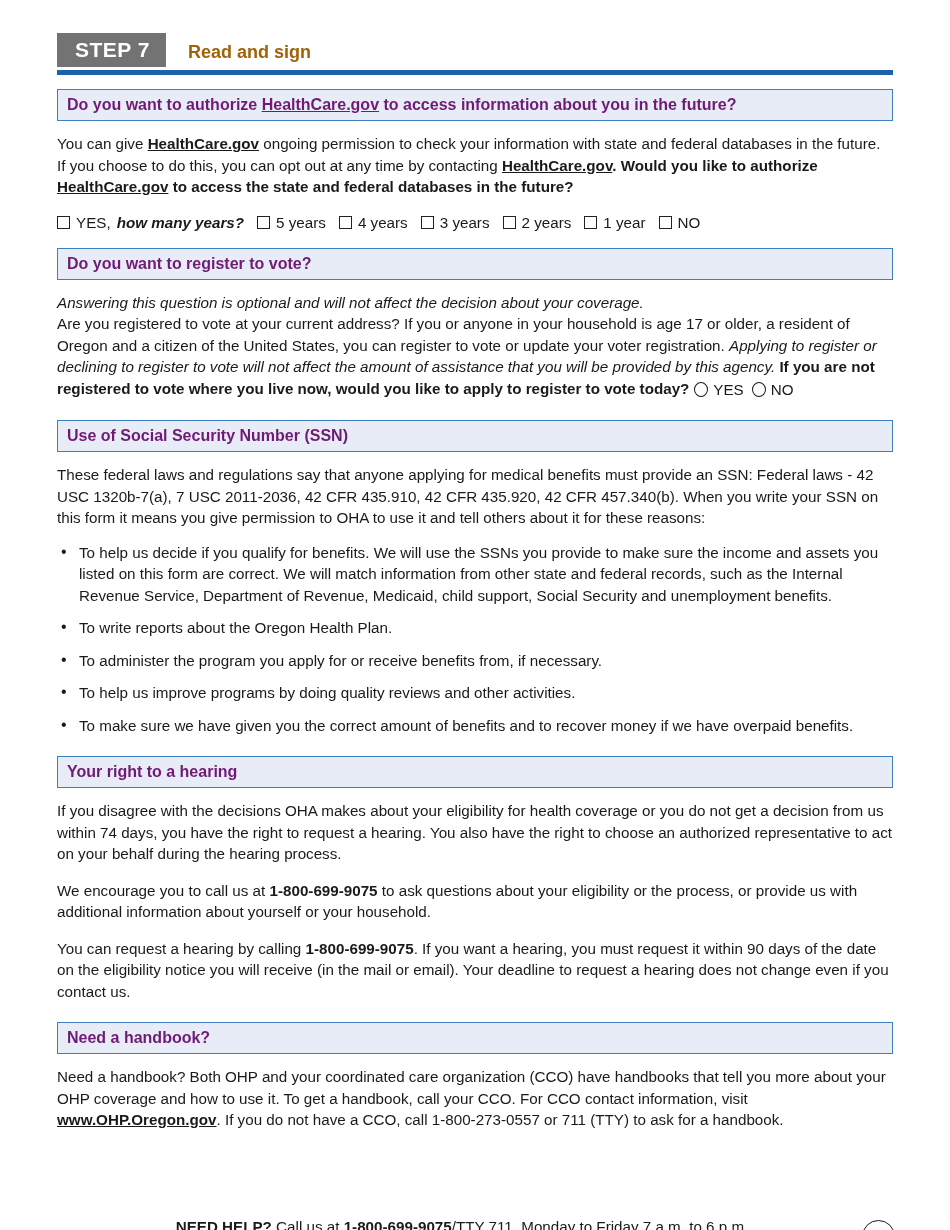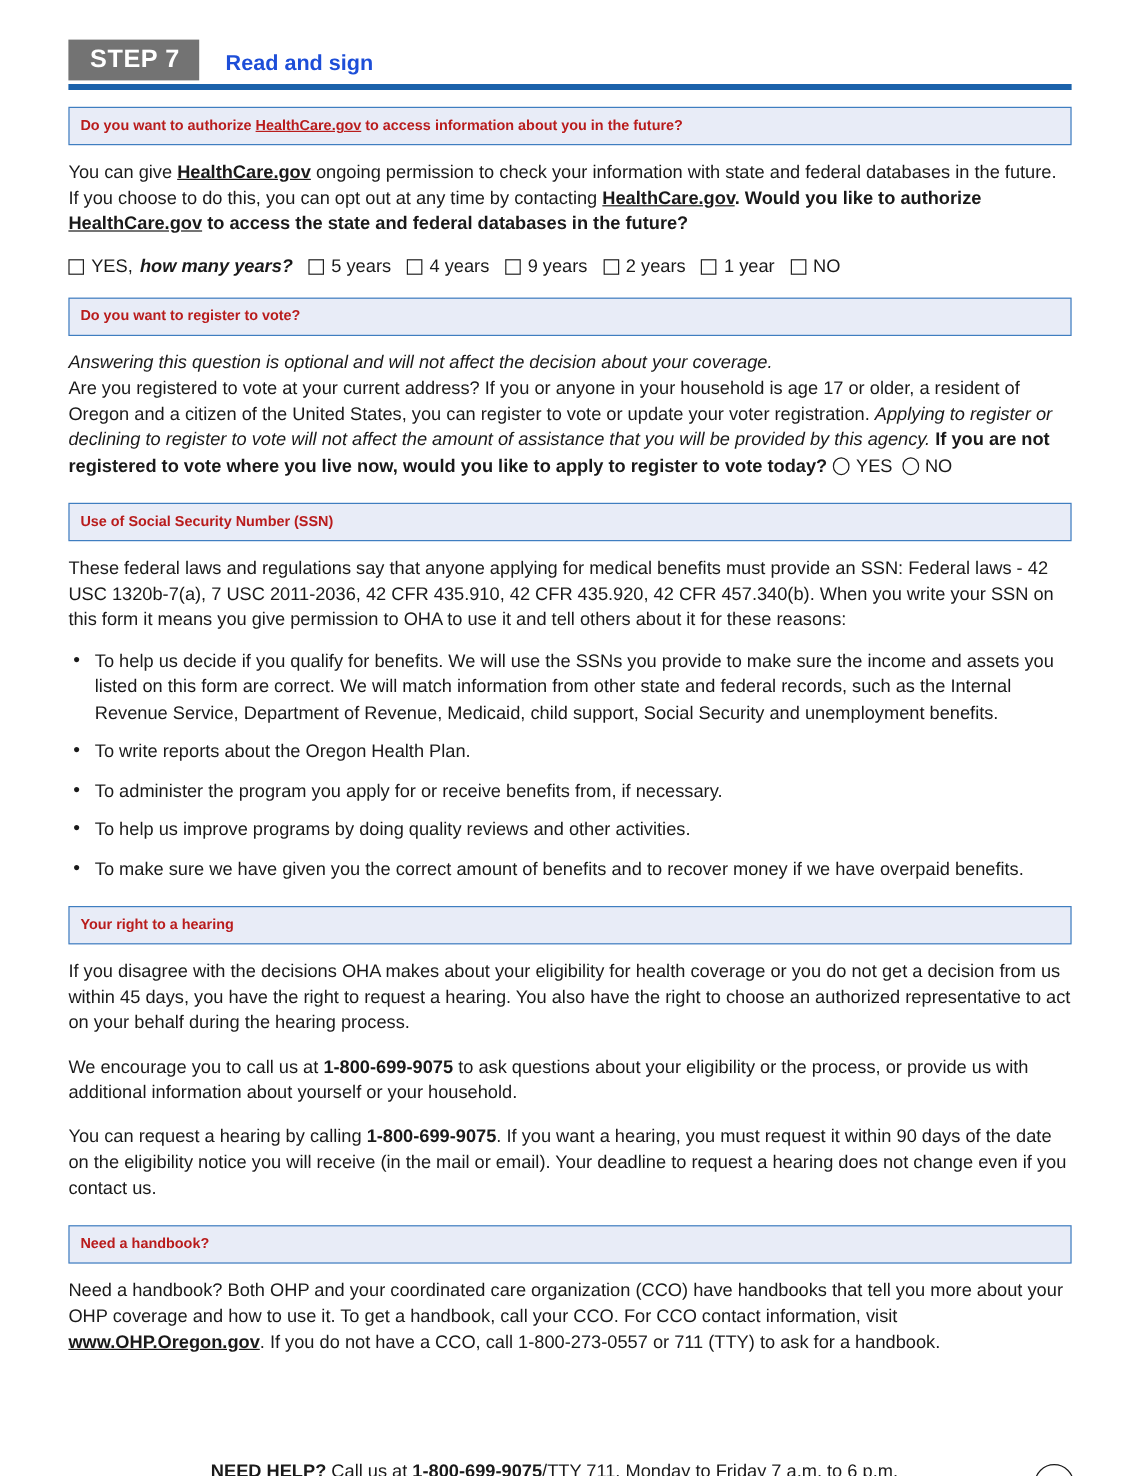--- a/index.html
+++ b/index.html
@@ -37,40 +37,40 @@
     padding: 5px 16px 5px 18px;
     line-height: 24px;
     height: 24px;
     box-sizing: content-box;
     display: flex;
     align-items: center;
   }
   .step-title {
     font-size: 18px;
     font-weight: bold;
-    color: #1d4ed8;
+    color: #a16207;
     margin-left: 22px;
     padding-bottom: 4px;
     white-space: nowrap;
   }
   .step-rule {
     height: 5px;
     background: #1b62ab;
     margin-top: 3px;
     width: 100%;
   }
 
   
   .sec-bar {
     border: 1px solid #3f7ec0;
     background: #e8ecf7;
     padding: 6px 9px 7px 9px;
-    font-size: 12px;
-    font-weight: bold;
-    color: #b91c1c;
+    font-size: 16px;
+    font-weight: bold;
+    color: #701a75;
     box-sizing: border-box;
     line-height: 17px;
   }
   .sec-bar-gap-lg { margin-top: 14px; }
   .sec-bar-gap-xl { margin-top: 20px; }
 
   
   .body-text {
     font-size: 15.2px;
     line-height: 21.5px;
@@ -212,21 +212,21 @@
     <span class="opt">
       <span class="cb"></span>
       <span class="opt-label">5 years</span>
     </span>
     <span class="opt">
       <span class="cb"></span>
       <span class="opt-label">4 years</span>
     </span>
     <span class="opt">
       <span class="cb"></span>
-      <span class="opt-label">9 years</span>
+      <span class="opt-label">3 years</span>
     </span>
     <span class="opt">
       <span class="cb"></span>
       <span class="opt-label">2 years</span>
     </span>
     <span class="opt">
       <span class="cb"></span>
       <span class="opt-label">1 year</span>
     </span>
     <span class="opt">
@@ -259,21 +259,21 @@
     <li>To help us decide if you qualify for benefits. We will use the SSNs you provide to make sure the income and assets you listed on this form are correct. We will match information from other state and federal records, such as the Internal Revenue Service, Department of Revenue, Medicaid, child support, Social Security and unemployment benefits.</li>
     <li>To write reports about the Oregon Health Plan.</li>
     <li>To administer the program you apply for or receive benefits from, if necessary.</li>
     <li>To help us improve programs by doing quality reviews and other activities.</li>
     <li>To make sure we have given you the correct amount of benefits and to recover money if we have overpaid benefits.</li>
   </ul>
 
   <div class="sec-bar sec-bar-gap-xl">Your right to a hearing</div>
 
   <div class="body-text">
-    <div class="para">If you disagree with the decisions OHA makes about your eligibility for health coverage or you do not get a decision from us within 45 days, you have the right to request a hearing. You also have the right to choose an authorized representative to act on your behalf during the hearing process.</div>
+    <div class="para">If you disagree with the decisions OHA makes about your eligibility for health coverage or you do not get a decision from us within 74 days, you have the right to request a hearing. You also have the right to choose an authorized representative to act on your behalf during the hearing process.</div>
     <div class="para">
       <span>We encourage you to call us at </span><span class="b">1-800-699-9075</span><span> to ask questions about your eligibility or the process, or provide us with additional information about yourself or your household.</span>
     </div>
     <div class="para">
       <span>You can request a hearing by calling </span><span class="b">1-800-699-9075</span><span>. If you want a hearing, you must request it within 90 days of the date on the eligibility notice you will receive (in the mail or email). Your deadline to request a hearing does not change even if you contact us.</span>
     </div>
   </div>
 
   <div class="sec-bar sec-bar-gap-xl">Need a handbook?</div>
 

